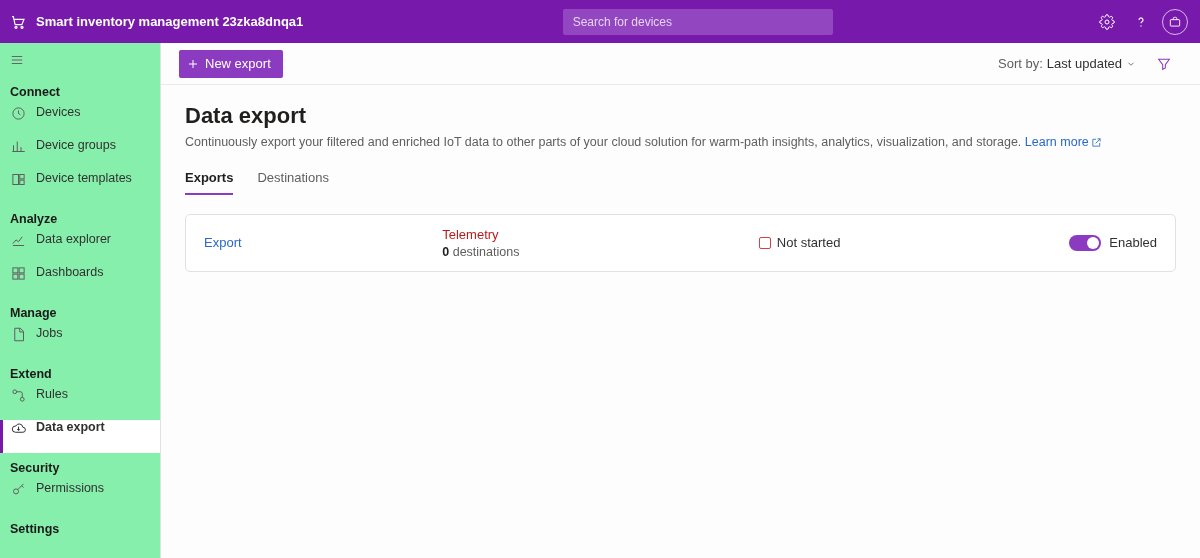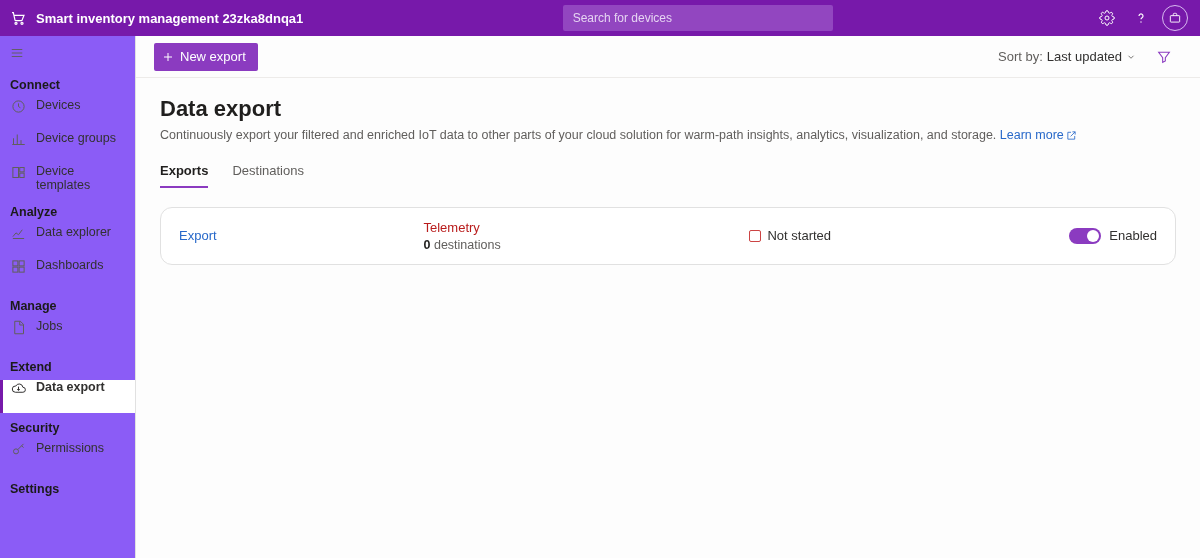--- a/index.html
+++ b/index.html
@@ -1,32 +1,32 @@
 <!DOCTYPE html>
 <html><head>
 <meta charset="utf-8">
 <style>
 * { margin: 0; padding: 0; box-sizing: border-box; font-family: "Segoe UI", Arial, sans-serif; }
 html, body { height: 100%; }
 body { display: flex; flex-direction: column; background: #fdfdfd; color: #323130; overflow: hidden; }
 
 
-.topbar { height: 36px; background: #7719aa; color: #fff; display: flex; align-items: center; font-size: 13px; }
+.topbar { height: 43px; background: #7719aa; color: #fff; display: flex; align-items: center; font-size: 13px; }
 .topbar .waffle { width: 36px; height: 36px; display: flex; align-items: center; justify-content: center; }
 .topbar .title { font-weight: 600; white-space: nowrap; }
 .topbar .search-wrap { flex: 1; display: flex; justify-content: center; }
 .topbar .search { width: 270px; height: 26px; border: none; background: #9246c0; color: #fff; padding: 0 10px; font-size: 12px; border-radius: 2px; }
 .topbar .search::placeholder { color: #e6d4f2; }
 .topbar .tb-icons { display: flex; align-items: center; gap: 4px; padding-right: 10px; }
 .topbar .tb-icon { width: 30px; height: 30px; display: flex; align-items: center; justify-content: center; cursor: pointer; }
 .avatar { width: 26px; height: 26px; border: 1px solid #d8baf0; border-radius: 50%; display: flex; align-items: center; justify-content: center; }
 
 
 .body { flex: 1; display: flex; min-height: 0; }
-.sidebar { width: 136px; background: #8b5cf6; border-right: 1px solid #e1e1e1; font-size: 12.5px; color: #323130; overflow-y: auto; }
+.sidebar { width: 161px; background: #86efac; border-right: 1px solid #e1e1e1; font-size: 12.5px; color: #323130; overflow-y: auto; }
 .ham { height: 34px; display: flex; align-items: center; padding-left: 10px; cursor: pointer; }
 .group-label { padding: 8px 10px 6px; font-weight: 600; font-size: 12.5px; color: #1b1a19; }
 .nav-item { height: 33px; display: flex; align-items: flex-start; gap: 10px; padding: 0 10px; cursor: pointer; color: #323130; }
 .nav-item.active { background: #fff; border-left: 3px solid #7719aa; padding-left: 7px; font-weight: 600; }
 .nav-item .icn { width: 16px; height: 16px; display: flex; align-items: center; justify-content: center; flex-shrink: 0; }
 
 
 .main { flex: 1; display: flex; flex-direction: column; min-width: 0; }
 .toolbar { height: 42px; border-bottom: 1px solid #edebe9; display: flex; align-items: center; padding: 0 24px 0 18px; }
 .btn-new { height: 28px; background: #8b3bc0; color: #fff; border: none; border-radius: 2px; padding: 0 12px 0 8px; font-size: 13px; display: flex; align-items: center; gap: 6px; cursor: pointer; }
@@ -38,21 +38,21 @@
 .content { padding: 18px 24px 24px 24px; overflow-y: auto; flex:1; }
 .page-title { font-size: 22px; font-weight: 600; color: #201f1e; }
 .page-desc { font-size: 12.5px; color: #605e5c; margin-top: 4px; line-height: 1.5; }
 .page-desc a { color: #2768c9; text-decoration: none; margin-top: 12px; }
 .ext-icon { display: inline-flex; vertical-align: -2px; margin-left: 2px; }
 
 .tabs { display: flex; gap: 24px; margin-top: 18px; font-size: 13px; border-bottom: 1px solid transparent; }
 .tab { padding-bottom: 8px; cursor: pointer; color: #605e5c; }
 .tab.active { color: #201f1e; font-weight: 600; border-bottom: 2px solid #8b3bc0; }
 
-.card { margin-top: 18px; border: 1px solid #e1e1e1; border-radius: 12px; background: #fff; }
+.card { margin-top: 18px; border: 1px solid #e1e1e1; border-radius: 5px; background: #fff; }
 .row { display: flex; align-items: center; padding: 12px 18px; font-size: 13px; }
 .col { flex: 1; }
 .col.name a { color: #2768c9; text-decoration: none; }
 .col.type .t1 { color: #b91c1c; }
 .col.type .t2 { color: #605e5c; margin-top: 3px; font-size: 12.5px; }
 .col.type .t2 b { color: #201f1e; font-weight: 600; }
 .col.status { display: flex; align-items: center; gap: 6px; color: #323130; justify-content: center; }
 .status-icon { width: 12px; height: 12px; border: 1.4px solid #c44; border-radius: 2px; }
 .col.toggle { display: flex; justify-content: flex-end; align-items: center; gap: 8px; }
 
@@ -164,20 +164,30 @@
       <span class="icn">
           <svg width="15" height="15" viewBox="0 0 24 24" fill="none" stroke="#605e5c" stroke-width="1.6">
             <path d="M6 2h9l5 5v15H6z"></path>
             <path d="M14 2v6h6"></path>
           </svg>
         </span>
       <span>Jobs</span>
     </div>
 
     <div class="group-label">Extend</div>
+    <div class="nav-item">
+      <span class="icn">
+          <svg width="15" height="15" viewBox="0 0 24 24" fill="none" stroke="#605e5c" stroke-width="1.6">
+            <circle cx="6" cy="6" r="3"></circle>
+            <circle cx="18" cy="18" r="3"></circle>
+            <path d="M9 6h6a3 3 0 0 1 3 3v6"></path>
+          </svg>
+        </span>
+      <span>Rules</span>
+    </div>
     <div class="nav-item active">
       <span class="icn">
           <svg width="15" height="15" viewBox="0 0 24 24" fill="none" stroke="#323130" stroke-width="1.6">
             <path d="M7 18a5 5 0 1 1 .7-9.96A6 6 0 0 1 19 10a4 4 0 0 1 0 8H7z"></path>
             <path d="M12 9v6m0 0 2-2m-2 2-2-2"></path>
           </svg>
         </span>
       <span>Data export</span>
     </div>
 

